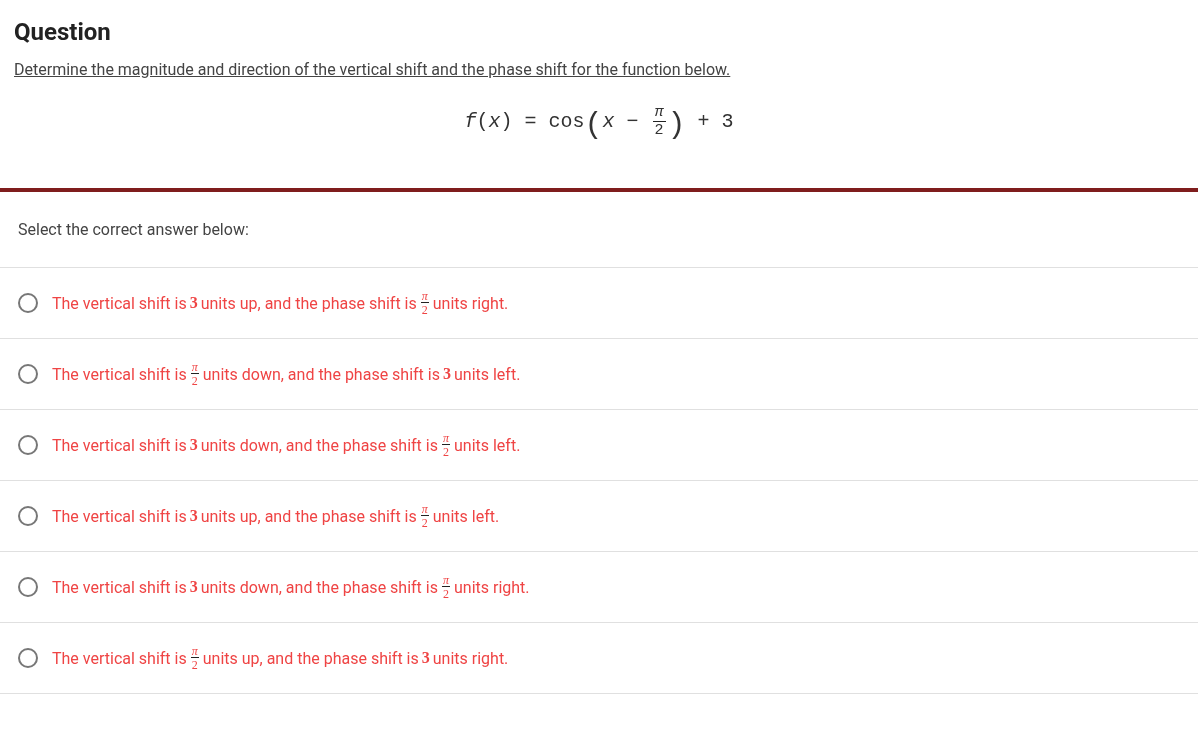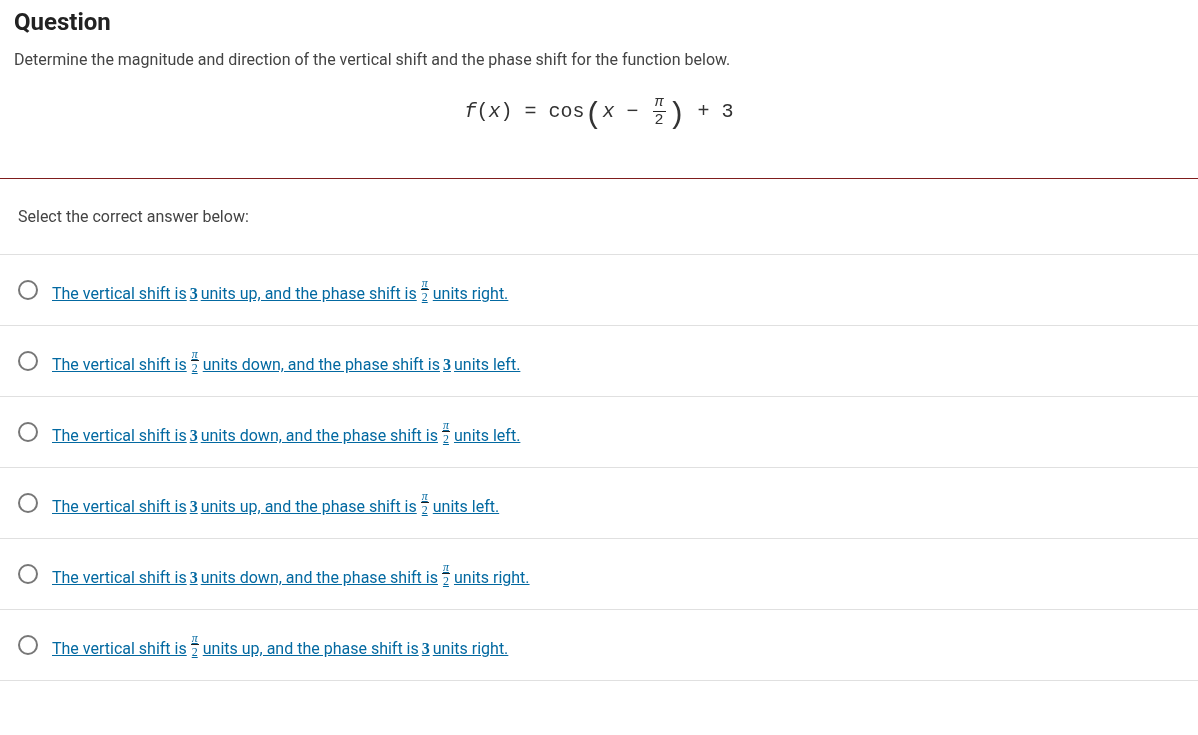--- a/index.html
+++ b/index.html
@@ -7,32 +7,33 @@
       margin: 0;
       padding: 0;
     }
     body {
       font-family: -apple-system, BlinkMacSystemFont, "Segoe UI", Roboto, Helvetica, Arial, sans-serif;
       color: #333;
       background: #fff;
       width: 1198px;
     }
     .question-header {
-      padding: 8px 14px 14px 14px;
+      padding: 18px 14px 14px 14px;
     }
     .question-title {
       font-size: 24px;
       font-weight: 700;
       color: #222;
       margin-bottom: 14px;
     }
     .question-prompt {
       font-size: 16px;
       color: #444;
       margin-bottom: 16px;
+      text-decoration: underline;
     }
     .formula {
       text-align: center;
       font-family: Liberation Mono, monospace;
       font-size: 20px;
       padding: 10px 0 36px 0;
     }
     .formula .ital { font-style: italic; }
     .lparen, .rparen {
       font-size: 30px;
@@ -53,21 +54,21 @@
       padding: 0 2px 1px 2px;
       font-size: 15px;
     }
     .frac .den {
       display: block;
       padding: 1px 2px 0 2px;
       font-size: 15px;
     }
     .answer-instruction {
       padding: 28px 18px;
-      border-top: 1px solid #7f1d1d;
+      border-top: 4px solid #7f1d1d;
       font-size: 16px;
       color: #444;
     }
     .options {
       list-style: none;
     }
     .option {
       border-top: 1px solid #e0e0e0;
       padding: 22px 18px;
       display: flex;
@@ -80,25 +81,24 @@
     .radio {
       width: 20px;
       height: 20px;
       border: 2px solid #777;
       border-radius: 50%;
       margin-right: 14px;
       flex-shrink: 0;
     }
     .option-text {
       font-size: 16px;
-      color: #0369a1;
+      color: #ef4444;
       display: flex;
-      align-items: flex-end;
+      align-items: center;
       flex-wrap: wrap;
-      text-decoration: underline;
     }
     .mathnum {
       font-family: "Cambria Math", "Times New Roman", serif;
       font-weight: bold;
       margin: 0 3px;
     }
     .inline-frac {
       display: inline-block;
       vertical-align: middle;
       text-align: center;

